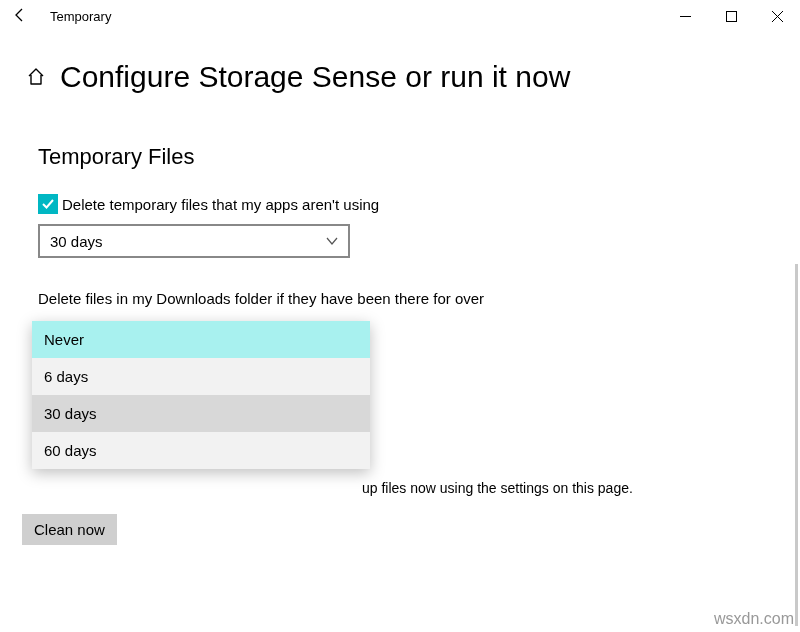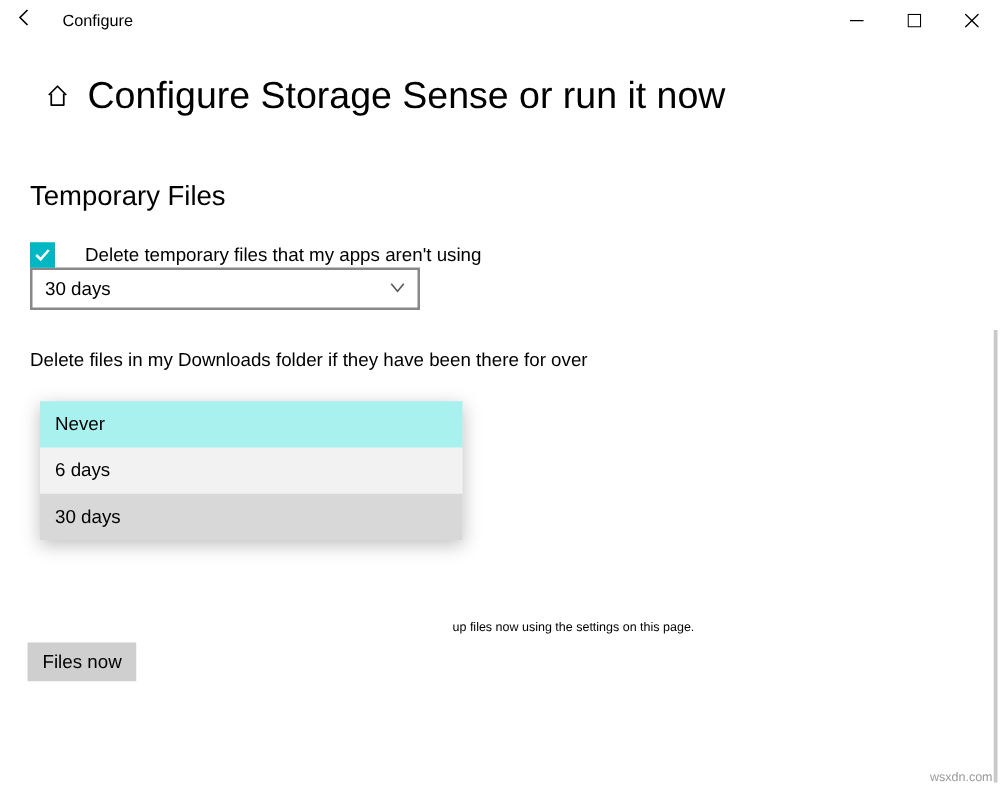--- a/index.html
+++ b/index.html
@@ -41,43 +41,44 @@
       display: flex;
       align-items: center;
       justify-content: center;
       cursor: pointer;
     }
     .win-btn svg { width: 11px; height: 11px; }
     .header-row {
       display: flex;
       align-items: center;
       gap: 14px;
-      padding: 28px 22px 10px 36px;
+      padding: 28px 22px 10px 26px;
     }
     .home-icon {
       width: 20px; height: 20px;
       cursor: pointer;
     }
     .page-title {
       font-size: 30px;
       font-weight: 400;
     }
     .content {
-      padding: 40px 22px 0 24px;
+      padding: 40px 22px 0 38px;
       position: relative;
     }
     .section-heading {
       font-size: 22px;
       font-weight: 400;
       margin-bottom: 24px;
     }
     .checkbox-row {
       display: flex;
       align-items: center;
-      gap: 24px;
+      gap: 4px;
+      margin-bottom: 10px;
     }
     .checkbox {
       width: 20px;
       height: 20px;
       background: #00b7c3;
       border: 2px solid #00b7c3;
       display: flex;
       align-items: center;
       justify-content: center;
       cursor: pointer;
@@ -115,22 +116,21 @@
     .dropdown-item {
       padding: 10px 12px;
       cursor: pointer;
     }
     .dropdown-item.selected { background: #a8f1ef; }
     .dropdown-item.hovered { background: #d8d8d8; }
     .below-text {
       position: absolute;
       top: 376px;
       left: 362px;
-      font-size: 10px;
-      margin-top: 17px;
+      font-size: 14px;
     }
     .clean-btn {
       position: absolute;
       top: 410px;
       left: 22px;
       background: #cfcfcf;
       border: none;
       padding: 7px 12px;
       font-size: 15px;
       cursor: pointer;
@@ -140,35 +140,35 @@
       right: 2px;
       top: 264px;
       width: 3px;
       height: 362px;
       background: #c9c9c9;
     }
     .watermark {
       position: absolute;
       right: 6px;
       bottom: 4px;
-      font-size: 10px;
+      font-size: 16px;
       color: #999;
     }
   </style>
 </head>
 <body>
 
 <div class="titlebar">
   <div class="titlebar-left">
     <span class="back-arrow">
       <svg viewBox="0 0 16 16" width="16" height="16">
           <path d="M10 2 L4 8 L10 14" stroke="#000" stroke-width="1.3" fill="none"></path>
         </svg>
     </span>
-    <span class="app-title">Configure</span>
+    <span class="app-title">Temporary</span>
   </div>
   <div class="window-controls">
     <div class="win-btn">
       <svg viewBox="0 0 11 11">
           <line x1="0" y1="5.5" x2="11" y2="5.5" stroke="#000" stroke-width="1"></line>
         </svg>
     </div>
     <div class="win-btn">
       <svg viewBox="0 0 11 11">
           <rect x="0.5" y="0.5" width="10" height="10" stroke="#000" stroke-width="1" fill="none"></rect>
@@ -212,21 +212,22 @@
         </svg>
     </span>
   </div>
 
   <div class="label-line">Delete files in my Downloads folder if they have been there for over</div>
 
   <div class="dropdown">
     <div class="dropdown-item selected">Never</div>
     <div class="dropdown-item">6 days</div>
     <div class="dropdown-item hovered">30 days</div>
+    <div class="dropdown-item">60 days</div>
   </div>
 
   <div class="below-text">up files now using the settings on this page.</div>
 
-  <button class="clean-btn">Files now</button>
+  <button class="clean-btn">Clean now</button>
 </div>
 
 <div class="scrollbar-track"></div>
 <div class="watermark">wsxdn.com</div>
 
 </body></html>

